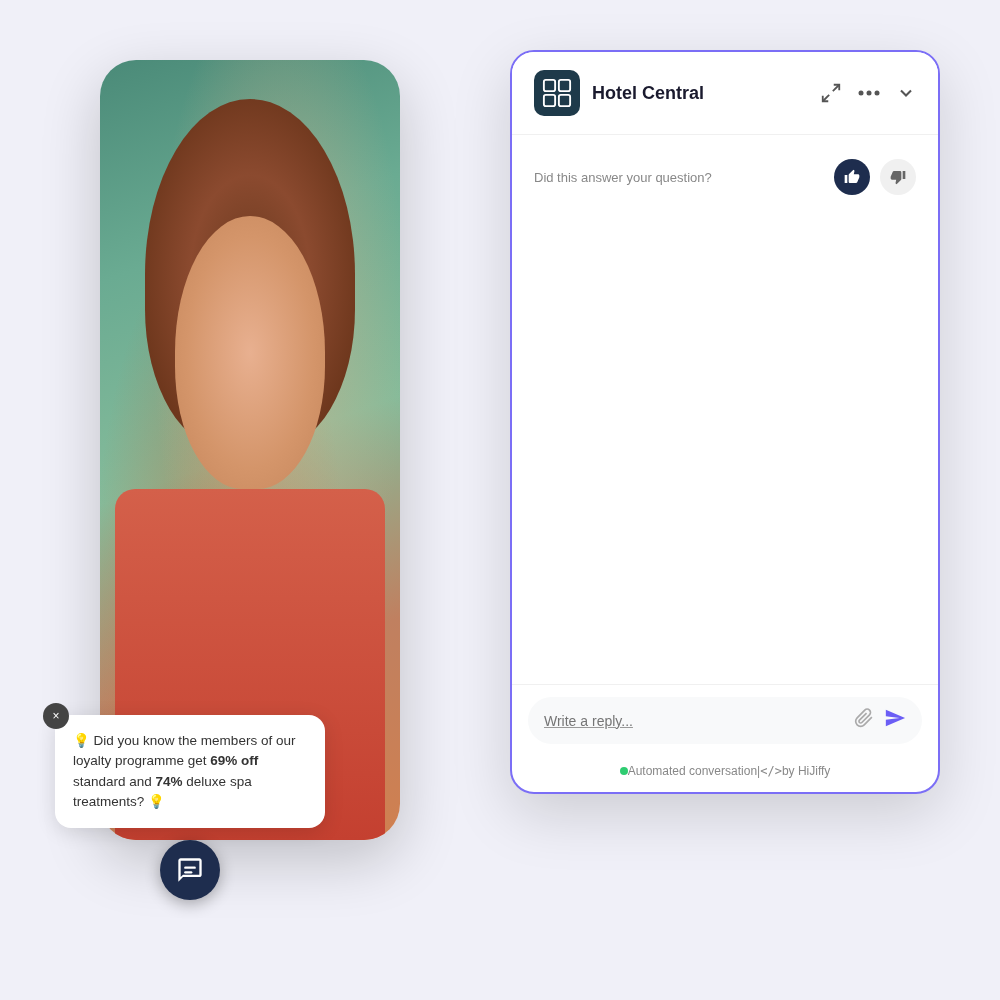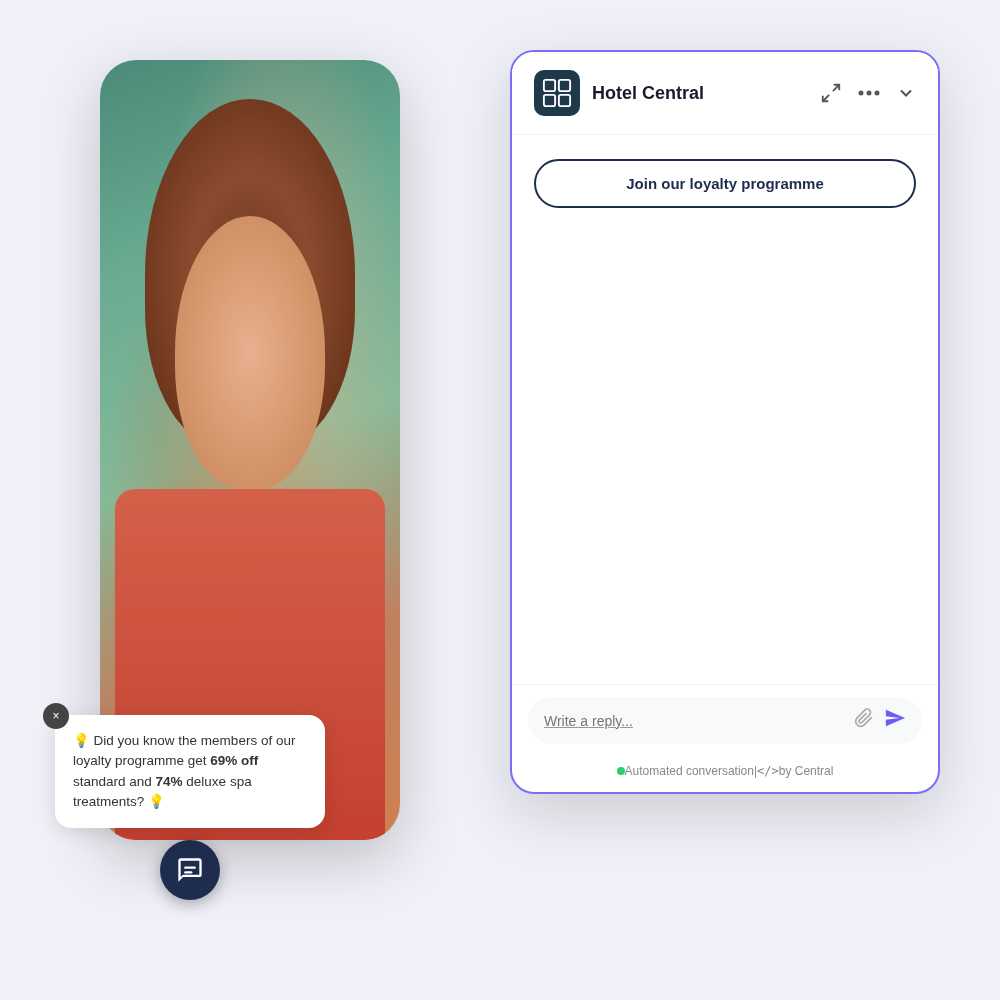--- a/index.html
+++ b/index.html
@@ -403,23 +403,35 @@
           <svg width="20" height="20" viewBox="0 0 24 24" fill="none" stroke="#555" stroke-width="2.5">
             <polyline points="6 9 12 15 18 9"></polyline>
           </svg>
         </div>
       </div>
     </div>
 
     <div class="widget-body">
 
 
+      <div class="feedback-row">
+        <span class="feedback-label">Did this answer your question?</span>
+        <button class="feedback-btn active">
+          <svg width="16" height="16" viewBox="0 0 24 24" fill="white">
+            <path d="M1 21h4V9H1v12zm22-11c0-1.1-.9-2-2-2h-6.31l.95-4.57.03-.32c0-.41-.17-.79-.44-1.06L14.17 1 7.59 7.59C7.22 7.95 7 8.45 7 9v10c0 1.1.9 2 2 2h9c.83 0 1.54-.5 1.84-1.22l3.02-7.05c.09-.23.14-.47.14-.73v-2z"></path>
+          </svg>
+        </button>
+        <button class="feedback-btn inactive">
+          <svg width="16" height="16" viewBox="0 0 24 24" fill="#666">
+            <path d="M15 3H6c-.83 0-1.54.5-1.84 1.22l-3.02 7.05c-.09.23-.14.47-.14.73v2c0 1.1.9 2 2 2h6.31l-.95 4.57-.03.32c0 .41.17.79.44 1.06L9.83 23l6.59-6.59c.36-.36.58-.86.58-1.41V5c0-1.1-.9-2-2-2zm4 0v12h4V3h-4z"></path>
+          </svg>
+        </button>
+      </div>
 
       <div class="action-buttons">
-        <button class="action-btn">Join our loyalty programme</button>
       </div>
 
     </div>
 
     <div class="widget-input-area">
       <div class="input-row">
         <input class="reply-input" type="text" placeholder="Write a reply..." style="">
         <span class="input-icon">
           <svg width="20" height="20" viewBox="0 0 24 24" fill="none" stroke="#aaa" stroke-width="2">
             <path d="M21.44 11.05l-9.19 9.19a6 6 0 0 1-8.49-8.49l9.19-9.19a4 4 0 0 1 5.66 5.66l-9.2 9.19a2 2 0 0 1-2.83-2.83l8.49-8.48"></path>
@@ -431,18 +443,18 @@
           </svg>
         </span>
       </div>
     </div>
 
     <div class="widget-footer">
       <div class="footer-dot"></div>
       <span>Automated conversation</span>
       <span>|</span>
       <span class="footer-code">&lt;/&gt;</span>
-      <span>by Central</span>
+      <span>by HiJiffy</span>
     </div>
 
   </div>
 
 </div>
 
 </body></html>

